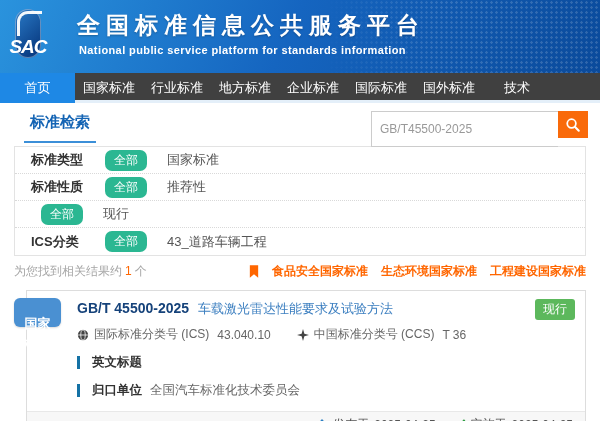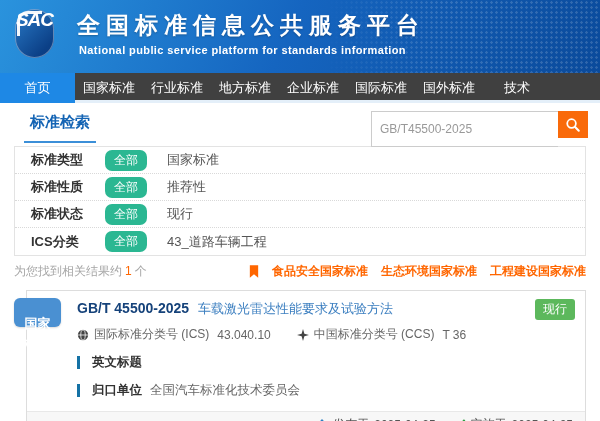--- a/index.html
+++ b/index.html
@@ -8,23 +8,23 @@
 
   
   .header { position:relative; height:73px;
     background:linear-gradient(115deg,#2a93dd 0%,#1565c0 48%,#0a4a9b 100%);
     overflow:hidden; }
   .map-dots { position:absolute; right:0; top:0; width:46%; height:100%;
     background-image:radial-gradient(rgba(255,255,255,.28) 1px,transparent 1.5px);
     background-size:5px 5px; opacity:.55;
     -webkit-mask-image:linear-gradient(to left,#000 60%,transparent);
     mask-image:linear-gradient(to left,#000 60%,transparent); }
-  .logo { position:absolute; left:15px; top:9px; width:39px; height:49px;
+  .logo { position:absolute; left:15px; top:9px; width:26px; height:49px;
     background:linear-gradient(135deg,#2a7cc9 0%,#0b3f86 80%);
-    border-radius:22px; display:flex; align-items:flex-start; justify-content:center;
+    border-radius:22px; display:flex; align-items:flex-end; justify-content:center;
     box-shadow:inset 0 0 0 1px rgba(255,255,255,.35); }
   .logo::before { content:""; position:absolute; left:2px; top:2px; width:22px; height:22px;
     border-top:3px solid rgba(255,255,255,.95); border-left:3px solid rgba(255,255,255,.95);
     border-top-left-radius:11px; }
   .logo span { color:#fff; font-weight:bold; font-style:italic; font-size:19px; letter-spacing:-1px; }
   .head-title { position:absolute; left:77px; top:10px; color:#fff; font-size:23px;
     font-weight:bold; letter-spacing:6px; text-shadow:0 1px 2px rgba(0,0,0,.25); }
   .head-sub { position:absolute; left:79px; top:44px; color:#fff; font-size:11px;
     font-weight:bold; letter-spacing:.4px; }
 
@@ -133,21 +133,20 @@
     <span class="filter-label">标准类型</span>
     <span class="badge-all">全部</span>
     <span class="filter-value">国家标准</span>
   </div>
   <div class="filter-row">
     <span class="filter-label">标准性质</span>
     <span class="badge-all">全部</span>
     <span class="filter-value">推荐性</span>
   </div>
   <div class="filter-row">
-    <span class="filter-label">标准状态</span>
     <span class="badge-all">全部</span>
     <span class="filter-value">现行</span>
   </div>
   <div class="filter-row">
     <span class="filter-label">ICS分类</span>
     <span class="badge-all">全部</span>
     <span class="filter-value">43_道路车辆工程</span>
   </div>
 </div>
 

